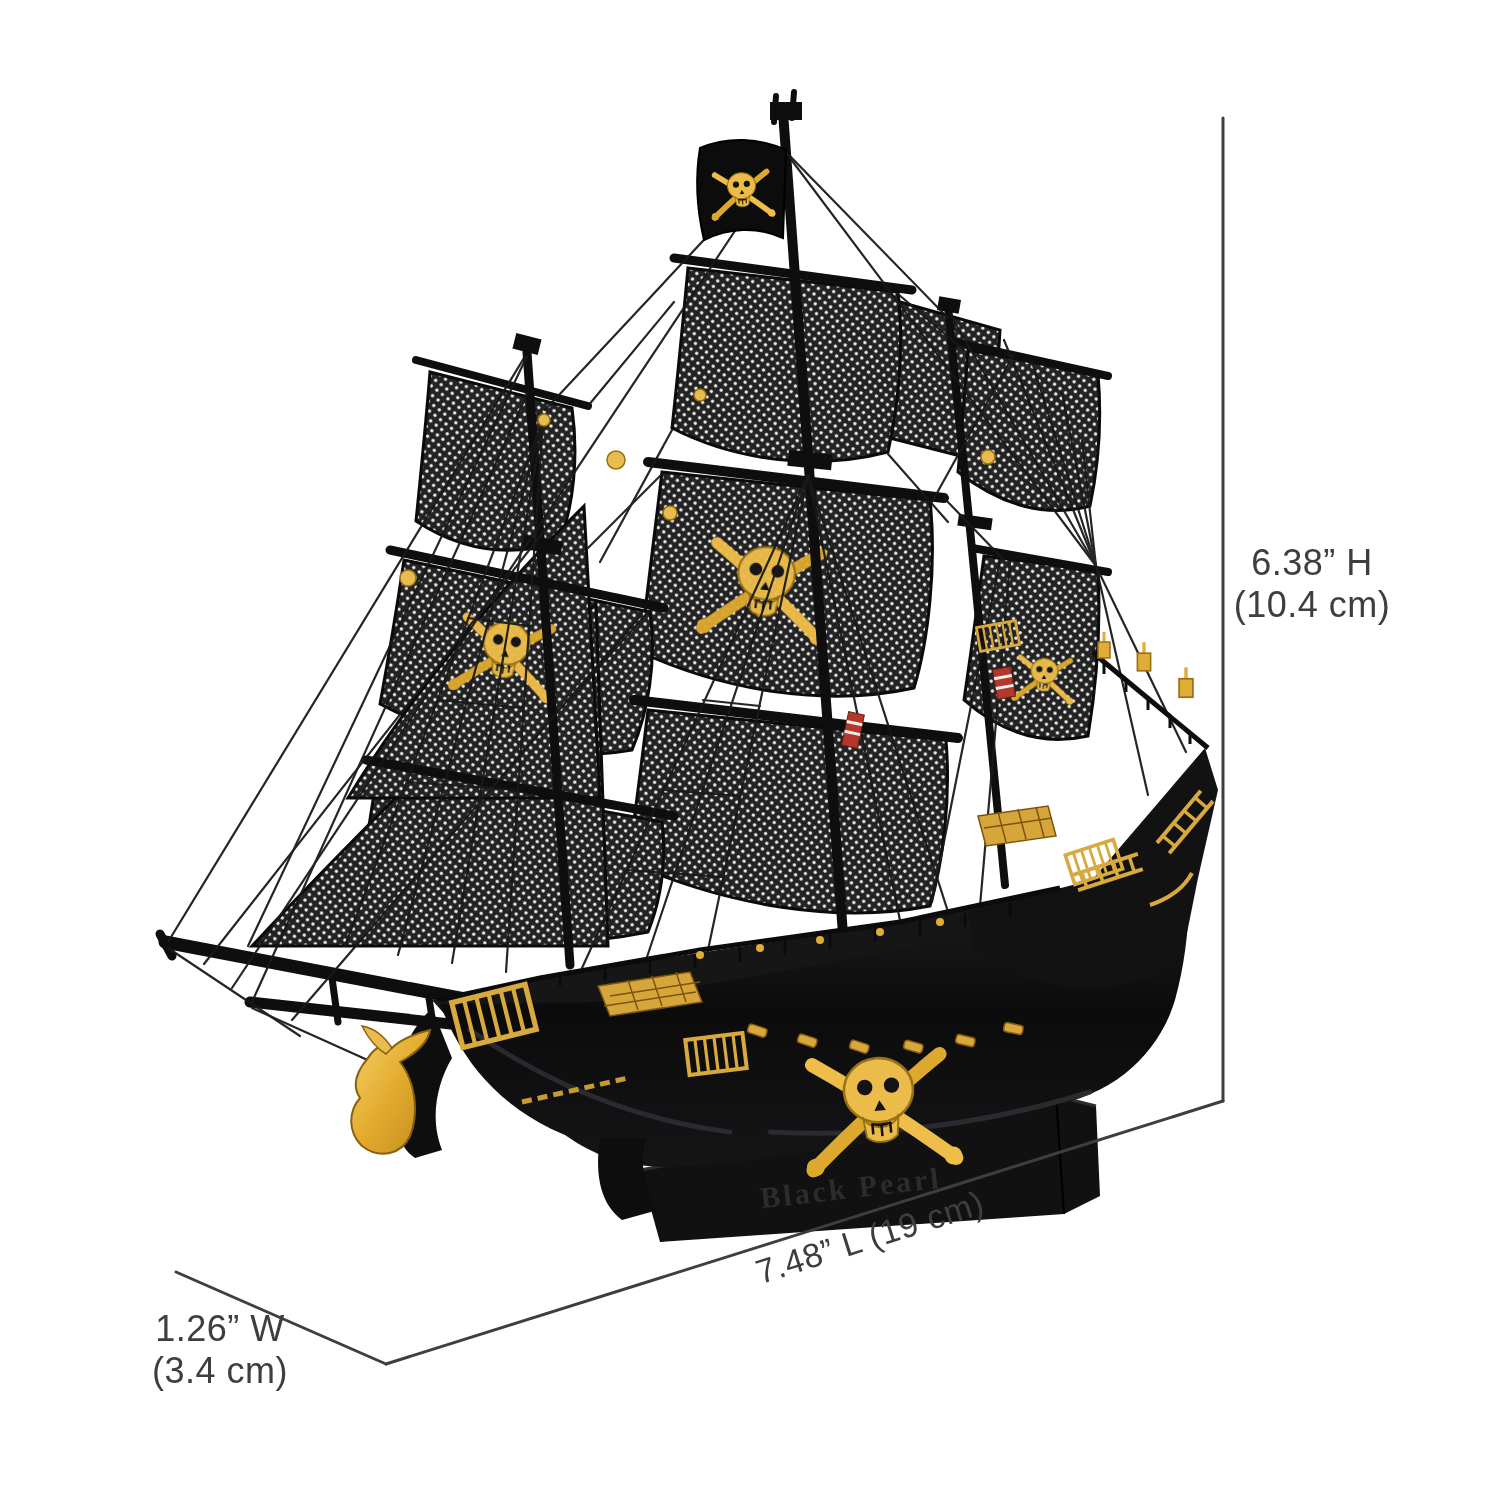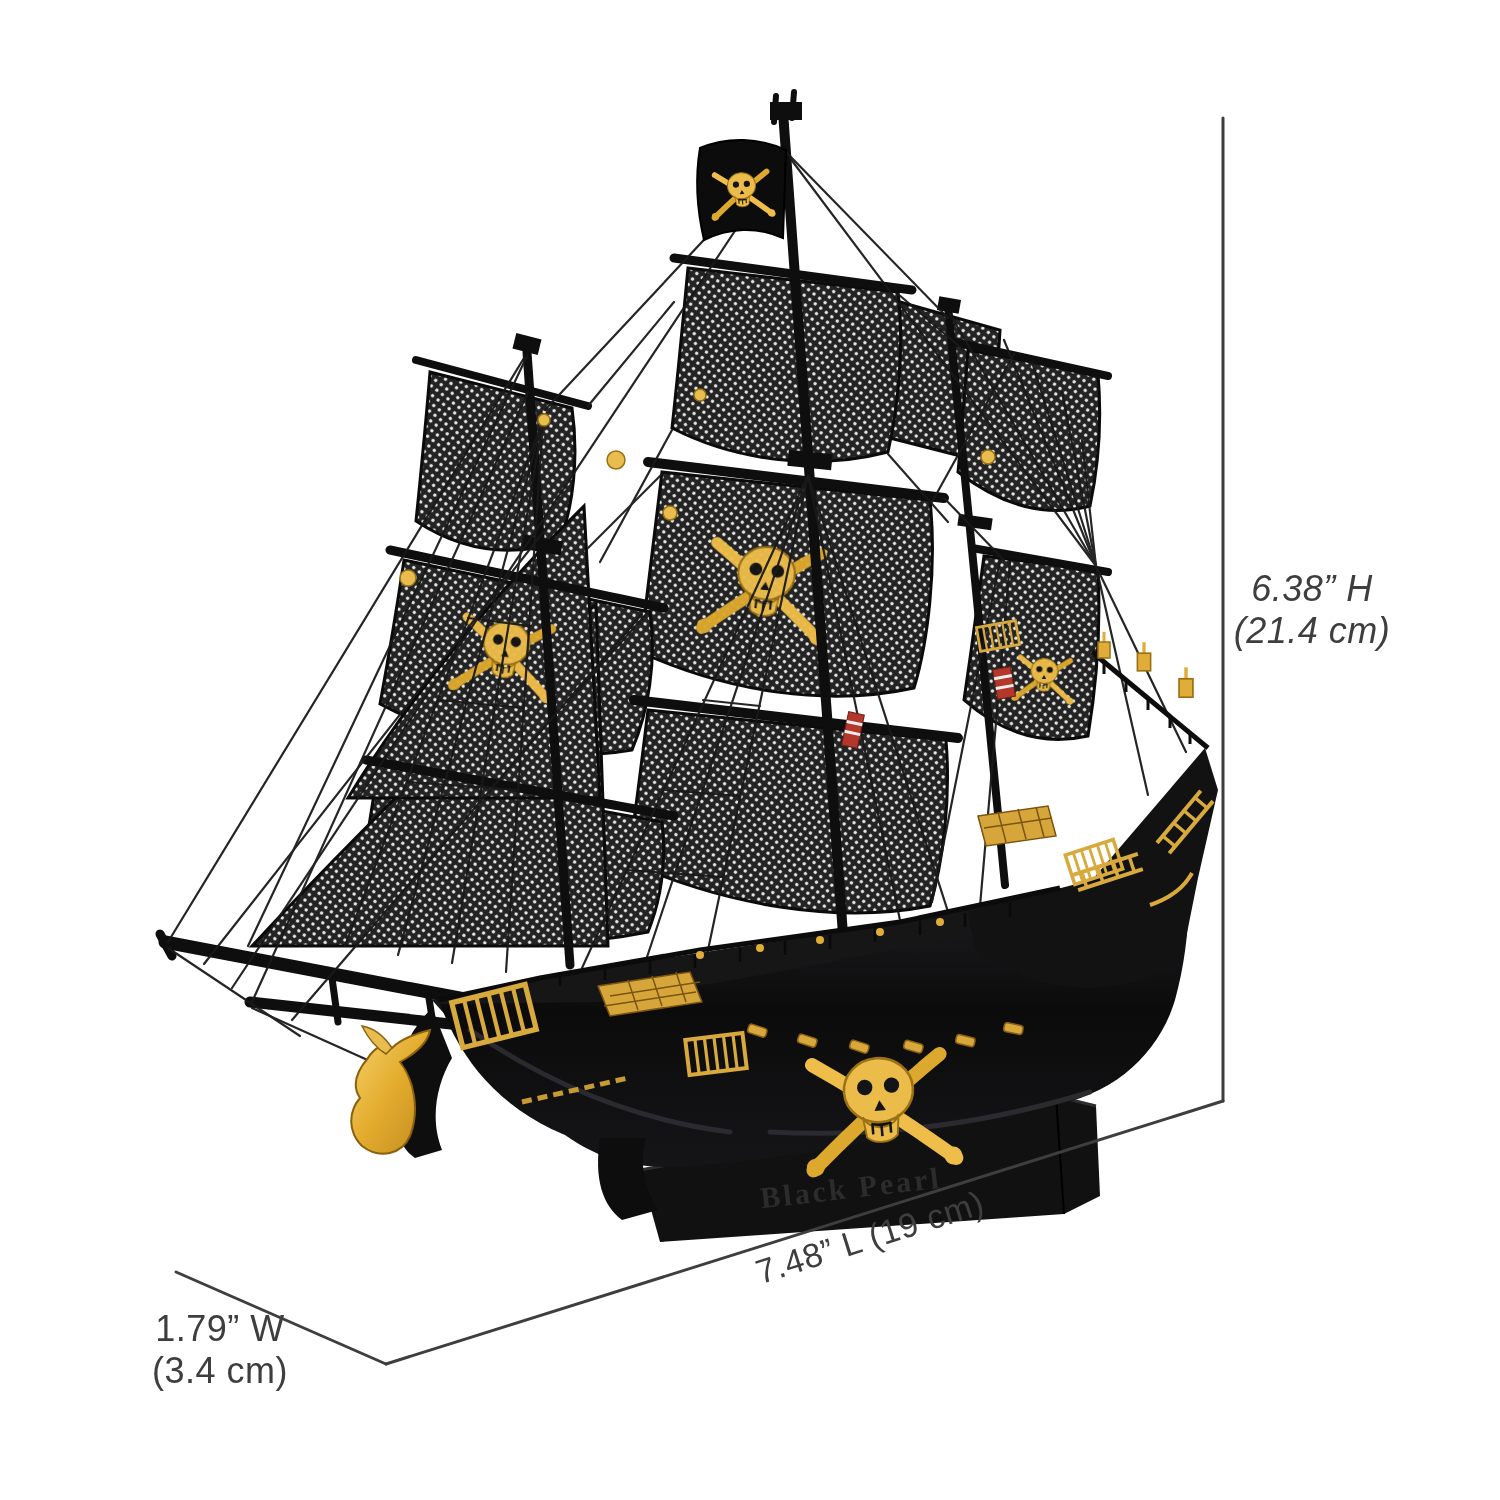--- a/index.html
+++ b/index.html
@@ -2,21 +2,21 @@
 <html><head>
 <meta charset="utf-8">
 <style>
   html,body{margin:0;padding:0;background:#ffffff;}
   #canvas{position:relative;width:1500px;height:1500px;background:#ffffff;overflow:hidden;
           font-family:"Liberation Sans", sans-serif;}
   #scene{position:absolute;left:0;top:0;width:1500px;height:1500px;}
   .dim-label{position:absolute;color:#3e3e3e;font-size:36px;line-height:1.16;text-align:center;
              letter-spacing:0.5px;}
   .dim-label .ln{display:block;white-space:nowrap;}
-  #dim-height-label{left:1232px;top:568px;width:160px;font-style:italic;}
+  #dim-height-label{left:1232px;top:542px;width:160px;}
   #dim-width-label{left:140px;top:1308px;width:160px;}
   #dim-length-label{left:690px;top:1218px;width:360px;font-size:34px;
                     transform:rotate(-17.6deg);transform-origin:50% 50%;}
 </style>
 </head>
 <body>
 
 <div id="canvas">
 
 <svg id="scene" viewBox="0 0 1500 1500" xmlns="http://www.w3.org/2000/svg">
@@ -269,25 +269,25 @@
 
   <g stroke="#3e3e3e" stroke-width="3" stroke-linecap="round">
     <line x1="1223" y1="118" x2="1223" y2="1101"></line>
     <line x1="1223" y1="1101" x2="386" y2="1364"></line>
     <line x1="386" y1="1364" x2="176" y2="1272"></line>
   </g>
 </svg>
 
   <div class="dim-label" id="dim-height-label">
     <span class="ln">6.38” H</span>
-    <span class="ln">(21.4 cm)</span>
+    <span class="ln">(10.4 cm)</span>
   </div>
 
   <div class="dim-label" id="dim-length-label">
     <span class="ln">7.48” L (19 cm)</span>
   </div>
 
   <div class="dim-label" id="dim-width-label">
-    <span class="ln">1.79” W</span>
+    <span class="ln">1.26” W</span>
     <span class="ln">(3.4 cm)</span>
   </div>
 
 </div>
 
 </body></html>

